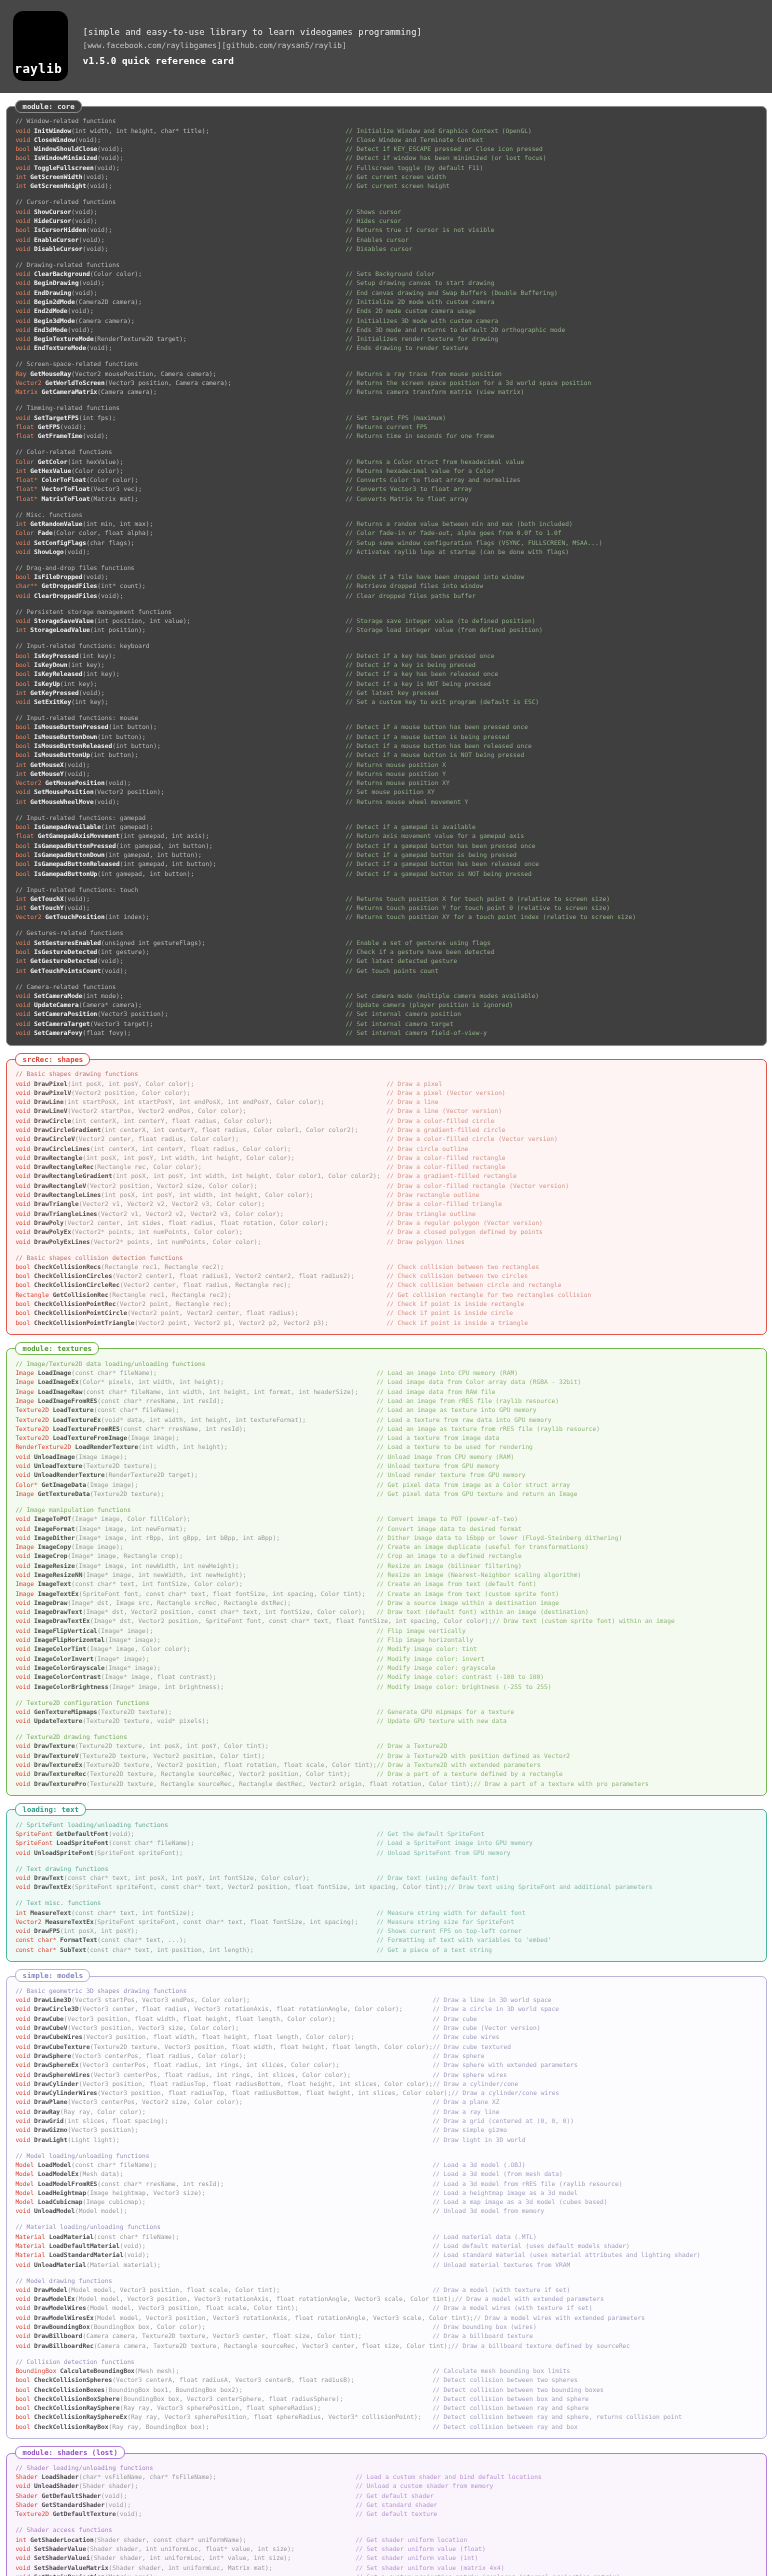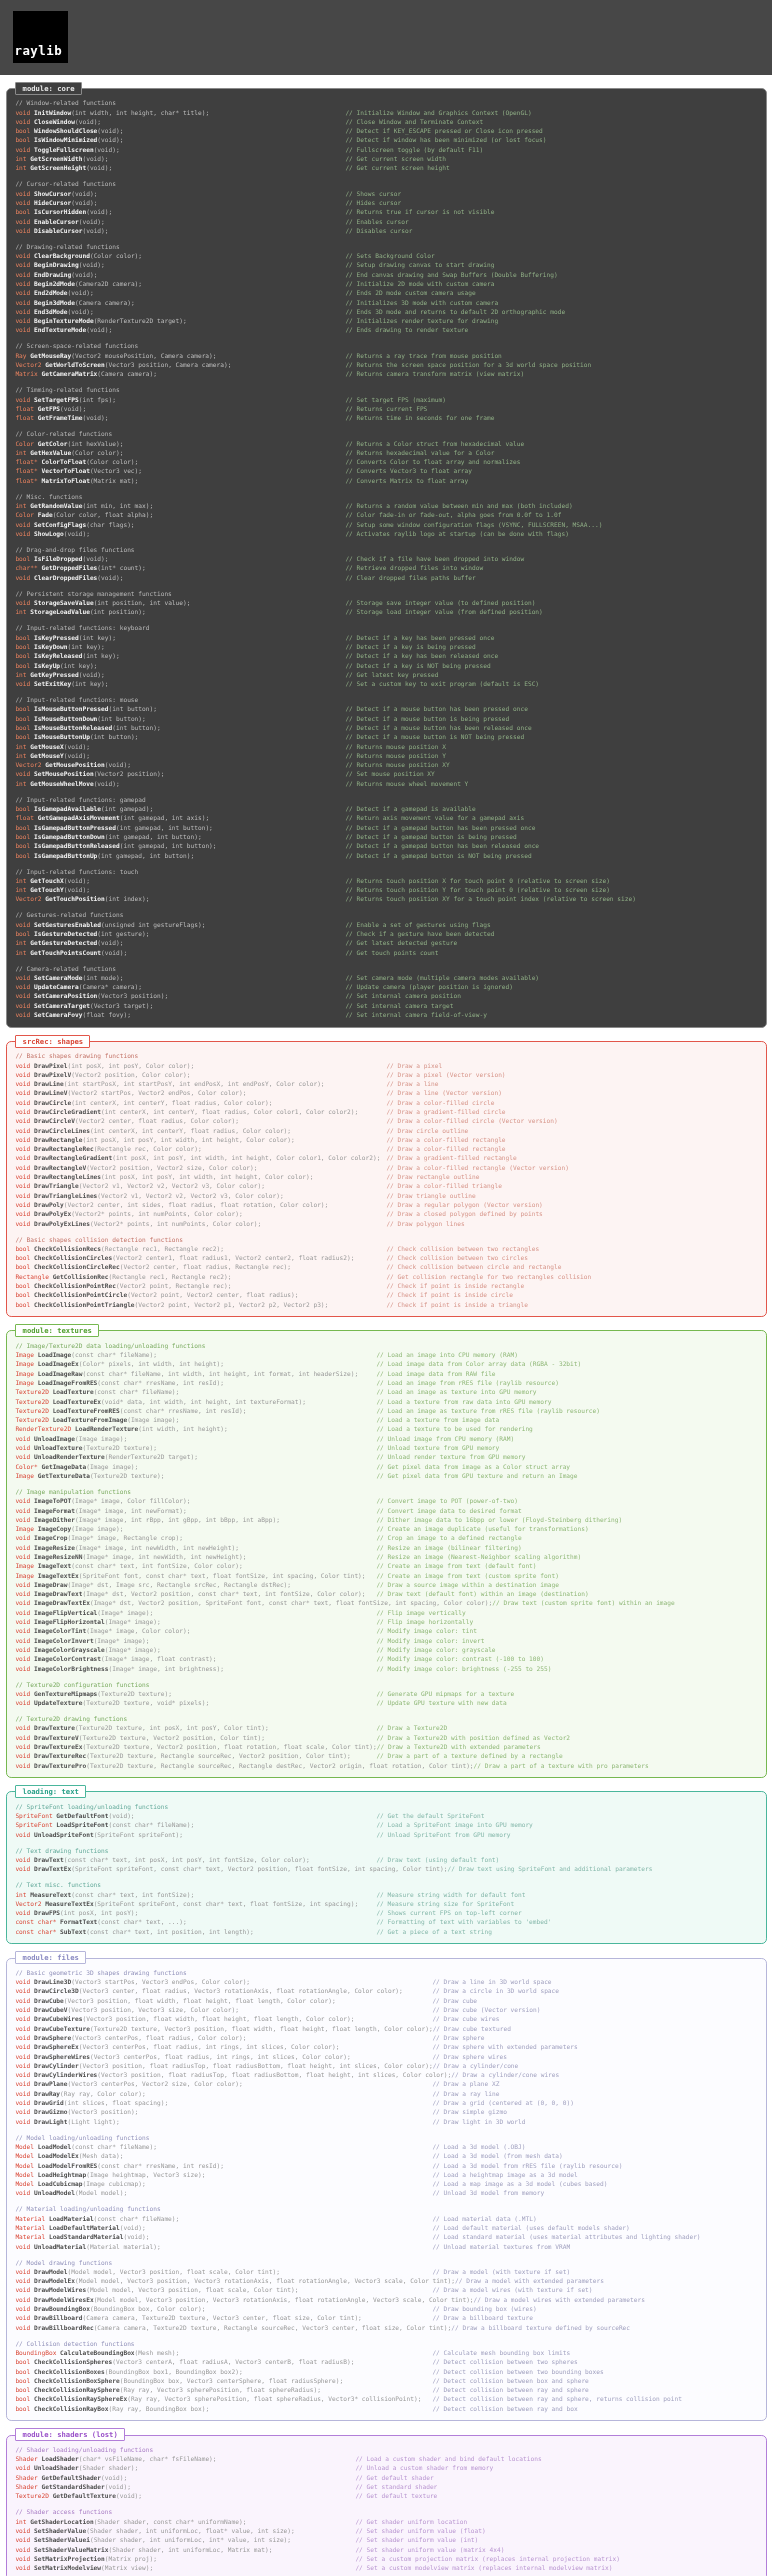--- a/index.html
+++ b/index.html
@@ -2,50 +2,55 @@
 <html style="font-size:8.2px"><head>
 <meta charset="utf-8">
 <style>
   *{margin:0;padding:0;box-sizing:border-box}
   html,body{background:#ffffff}
   body{width:773px;font-family:"DejaVu Sans Mono","Liberation Mono",monospace;}
   .card{width:773px;background:#ffffff;}
 
   
   .hdr{background:#474747;display:flex;align-items:center;gap:14.4px;padding:11.3px 13.4px;}
-  .logo{width:55px;height:52px;background:#000;border-radius:0;display:flex;align-items:flex-end;justify-content:flex-end;padding:5.2px 6.2px;flex:0 0 auto;}
+  .logo{width:55px;height:70px;background:#000;border-radius:10px;display:flex;align-items:flex-end;justify-content:flex-end;padding:5.2px 6.2px;flex:0 0 auto;}
   .logo-text{color:#fff;font-size:12.4px;font-weight:bold;letter-spacing:0.5px;}
   .hdr-text{display:flex;flex-direction:column;gap:4.6px;}
   .tagline{color:#ededed;font-size:8.8px;white-space:pre;}
   .links{color:#c4c4c4;font-size:7.7px;white-space:pre;}
   .version{color:#ffffff;font-size:9.3px;font-weight:bold;white-space:pre;}
 
   
   .modules,.bottom-row{padding:0 6.2px;}
   .module{position:relative;border:1.5px solid var(--bd);background:var(--bg);border-radius:5.2px;margin:13.4px 0;padding:9.3px 8.2px 7.2px;}
-  .module-title{position:absolute;top:-7.2px;left:8.2px;background:var(--tbg);border:1px solid var(--bd);border-radius:1px;padding:1px 6.2px;color:var(--ttl);font-size:7.2px;font-weight:bold;white-space:pre;}
+  .module-title{position:absolute;top:-7.2px;left:8.2px;background:var(--tbg);border:1px solid var(--bd);border-radius:6px;padding:1px 6.2px;color:var(--ttl);font-size:7.2px;font-weight:bold;white-space:pre;}
   .sec{margin-bottom:6.7px;}
   .sec:last-child{margin-bottom:0;}
   .sec-h{color:var(--sec);font-size:6.2px;line-height:9.3px;white-space:pre;}
   .fn{display:flex;font-size:6.2px;line-height:9.3px;}
   .code{white-space:pre;flex:0 0 auto;min-width:var(--codew);}
   .ret{color:var(--ret);}
   .name{color:var(--fn);font-weight:bold;}
   .args{color:var(--par);}
   .cmt{color:var(--cmt);white-space:pre;}
 </style>
 </head>
 <body>
 
 <div class="card">
 
   <header class="hdr">
     <div class="logo">
       <span class="logo-text">raylib</span>
     </div>
+    <div class="hdr-text">
+      <div class="tagline">[simple and easy-to-use library to learn videogames programming]</div>
+      <div class="links">[www.facebook.com/raylibgames][github.com/raysan5/raylib]</div>
+      <div class="version">v1.5.0 quick reference card</div>
+    </div>
   </header>
 
   <main class="modules">
       <section class="module module-core" style="--bd: #8a8a8a; --bg: #3f3f3f; --ttl: #e8e8e8; --tbg: #3f3f3f; --ret: #e8825f; --fn: #f2f2f2; --par: #bdbdbd; --cmt: #8fae85; --sec: #b8b8b8; --codew: 330px;">
         <div class="module-title">module: core</div>
         <div class="mod-body">
           <div class="sec">
             <div class="sec-h">// Window-related functions</div>
             <div class="fn">
               <span class="code"><span class="ret">void </span><span class="name">InitWindow</span><span class="args">(int width, int height, char* title);</span></span>
@@ -724,21 +729,21 @@
               <span class="cmt">// Formatting of text with variables to 'embed'</span>
             </div>
             <div class="fn">
               <span class="code"><span class="ret">const char* </span><span class="name">SubText</span><span class="args">(const char* text, int position, int length);</span></span>
               <span class="cmt">// Get a piece of a text string</span>
             </div>
           </div>
         </div>
       </section>
       <section class="module module-models" style="--bd: #b6b6da; --bg: #fcfcff; --ttl: #8a8ac2; --tbg: #ffffff; --ret: #d94838; --fn: #4f4f4f; --par: #9a9a9a; --cmt: #a2a2c0; --sec: #9292bb; --codew: 417px;">
-        <div class="module-title">module: files</div>
+        <div class="module-title">simple: models</div>
         <div class="mod-body">
           <div class="sec">
             <div class="sec-h">// Basic geometric 3D shapes drawing functions</div>
             <div class="fn">
               <span class="code"><span class="ret">void </span><span class="name">DrawLine3D</span><span class="args">(Vector3 startPos, Vector3 endPos, Color color);</span></span>
               <span class="cmt">// Draw a line in 3D world space</span>
             </div>
             <div class="fn">
               <span class="code"><span class="ret">void </span><span class="name">DrawCircle3D</span><span class="args">(Vector3 center, float radius, Vector3 rotationAxis, float rotationAngle, Color color);</span></span>
               <span class="cmt">// Draw a circle in 3D world space</span>

